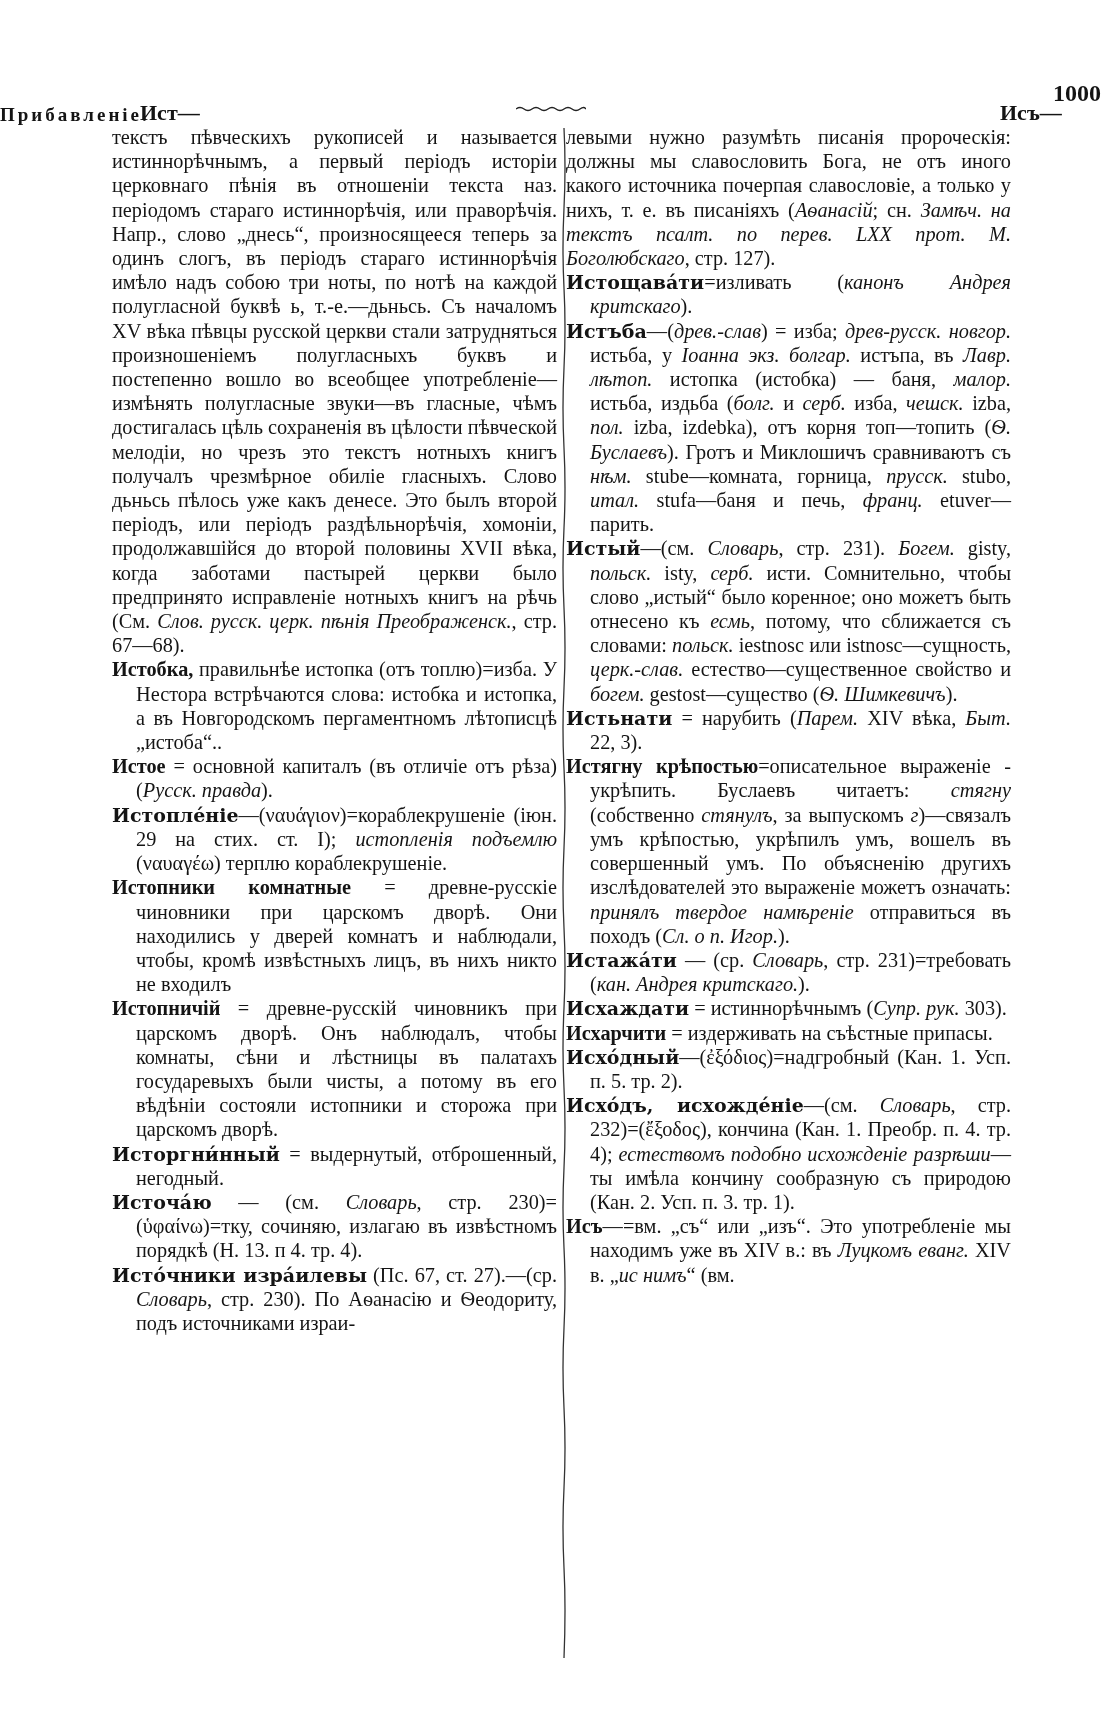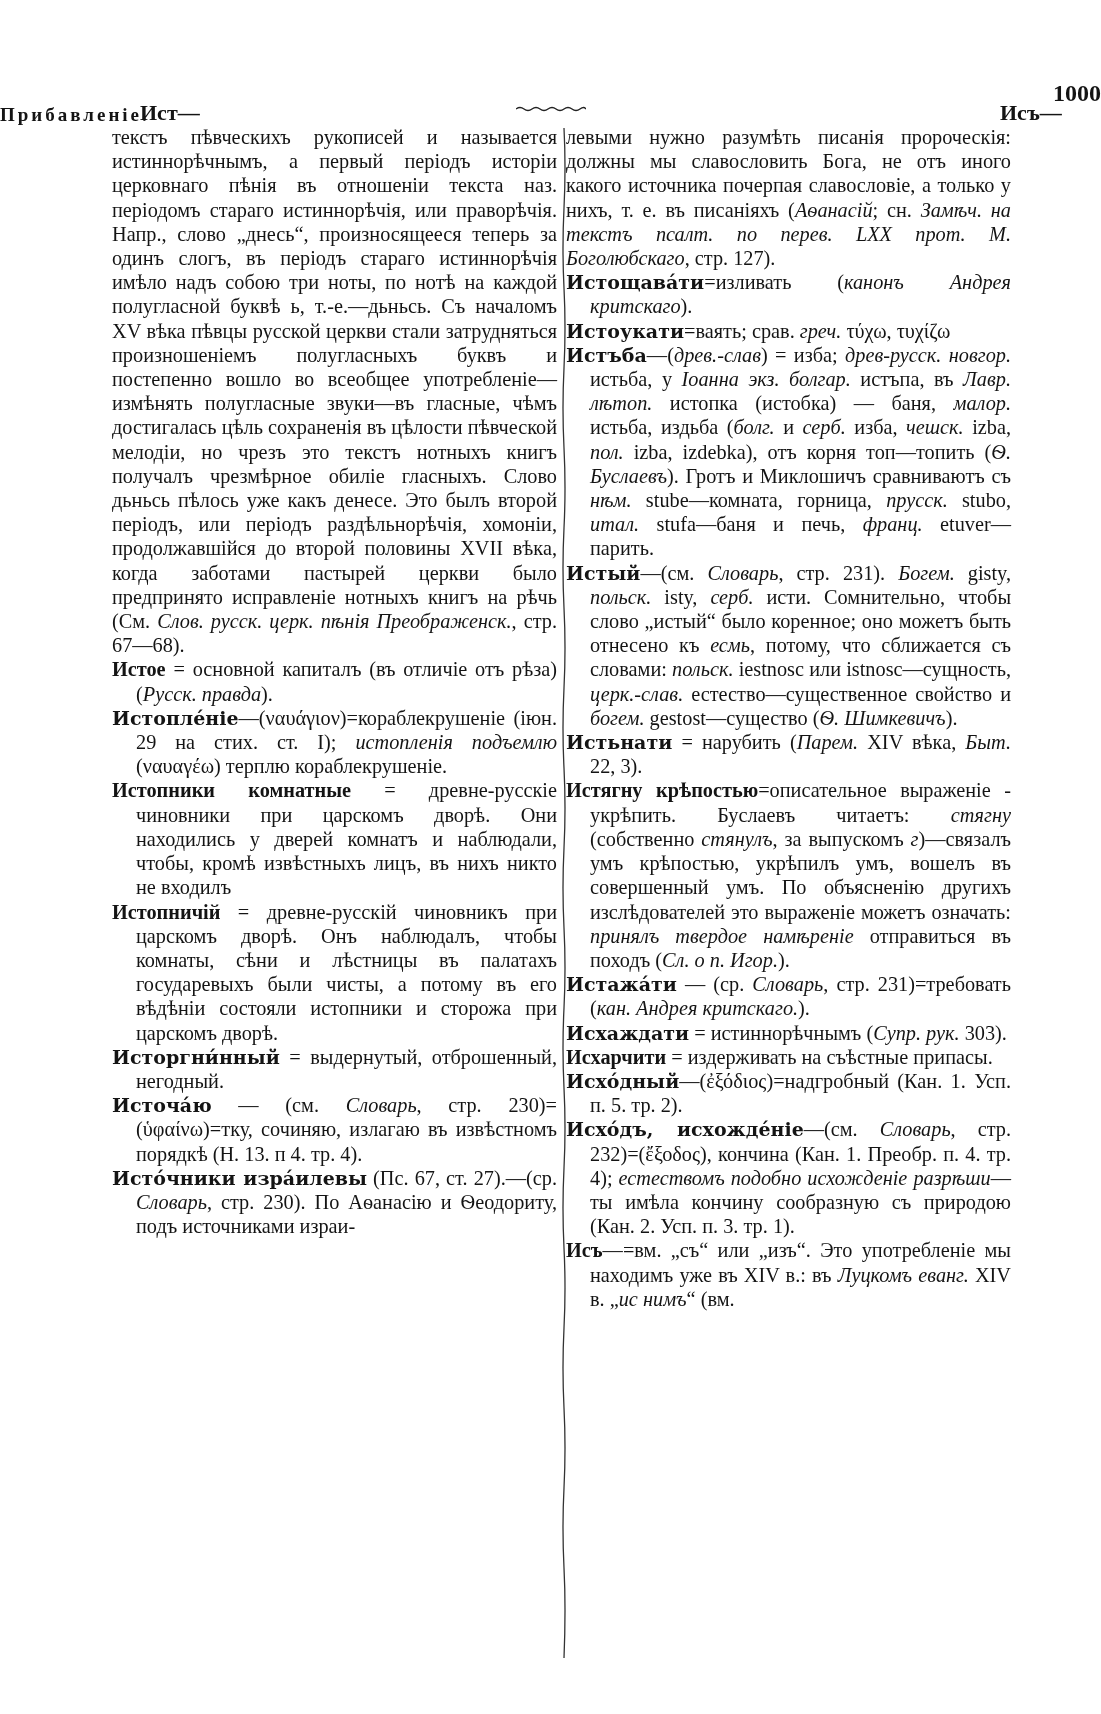--- a/index.html
+++ b/index.html
@@ -33,35 +33,35 @@
         <path d="M0 3 Q4 0 8 3 T16 3 T24 3 T32 3 T40 3 T48 3 T56 3 T64 3 T70 3" fill="none" stroke="#222" stroke-width="1.4"></path>
       </svg>
   </div>
   <div class="running-head rh-left">Ист—</div>
   <div class="running-head rh-center">Прибавленіе.</div>
   <div class="running-head rh-right">Исъ—</div>
 </div>
 
 <div class="col col-left" id="left-col">
     <p class="entry cont"><span>текстъ пѣвческихъ рукописей и называется истиннорѣчнымъ, а первый періодъ исторіи церковнаго пѣнія въ отношеніи текста наз. періодомъ стараго истиннорѣчія, или праворѣчія. Напр., слово „днесь“, произносящееся теперь за одинъ слогъ, въ періодъ стараго истиннорѣчія имѣло надъ собою три ноты, по нотѣ на каждой полугласной буквѣ ь, т.-е.—дьньсь. Съ началомъ XV вѣка пѣвцы русской церкви стали затрудняться произношеніемъ полугласныхъ буквъ и постепенно вошло во всеобщее употребленіе—измѣнять полугласные звуки—въ гласные, чѣмъ достигалась цѣль сохраненія въ цѣлости пѣвческой мелодіи, но чрезъ это текстъ нотныхъ книгъ получалъ чрезмѣрное обиліе гласныхъ. Слово дьньсь пѣлось уже какъ денесе. Это былъ второй періодъ, или періодъ раздѣльнорѣчія, хомоніи, продолжавшійся до второй половины XVII вѣка, когда заботами пастырей церкви было предпринято исправленіе нотныхъ книгъ на рѣчь (См. </span><span class="it">Слов. русск. церк. пѣнія Преображенск.</span><span>, стр. 67—68).</span></p>
+    <p class="entry"><span class="hw">Истобка,</span><span> правильнѣе истопка (отъ топлю)=изба. У Нестора встрѣчаются слова: истобка и истопка, а въ Новгородскомъ пергаментномъ лѣтописцѣ „истоба“..</span></p>
     <p class="entry"><span class="hw">Истое</span><span> = основной капиталъ (въ отличіе отъ рѣза) (</span><span class="it">Русск. правда</span><span>).</span></p>
     <p class="entry"><span class="hw slav">Истопле́ніе</span><span>—(ναυάγιον)=кораблекрушеніе (іюн. 29 на стих. ст. I); </span><span class="it">истопленія подъемлю</span><span> (ναυαγέω) терплю кораблекрушеніе.</span></p>
     <p class="entry"><span class="hw">Истопники комнатные</span><span> = древне-русскіе чиновники при царскомъ дворѣ. Они находились у дверей комнатъ и наблюдали, чтобы, кромѣ извѣстныхъ лицъ, въ нихъ никто не входилъ</span></p>
     <p class="entry"><span class="hw">Истопничій</span><span> = древне-русскій чиновникъ при царскомъ дворѣ. Онъ наблюдалъ, чтобы комнаты, сѣни и лѣстницы въ палатахъ государевыхъ были чисты, а потому въ его вѣдѣніи состояли истопники и сторожа при царскомъ дворѣ.</span></p>
     <p class="entry"><span class="hw slav">Исторгни́нный</span><span> = выдернутый, отброшенный, негодный.</span></p>
     <p class="entry"><span class="hw slav">Источáю</span><span> — (см. </span><span class="it">Словарь</span><span>, стр. 230)=(ὑφαίνω)=тку, сочиняю, излагаю въ извѣстномъ порядкѣ (Н. 13. п 4. тр. 4).</span></p>
     <p class="entry"><span class="hw slav">Исто́чники изра́илевы</span><span> (Пс. 67, ст. 27).—(ср. </span><span class="it">Словарь</span><span>, стр. 230). По Аѳанасію и Ѳеодориту, подъ источниками израи-</span></p>
   </div>
 <svg class="divider" viewBox="0 0 8 1530" preserveAspectRatio="none">
   <path d="M4 0 Q6 40 4 80 T4 160 T4 240 T4 320 T4 400 T4 480 T4 560 T4 640 T4 720 T4 800 T4 880 T4 960 T4 1040 T4 1120 T4 1200 T4 1280 T4 1360 T4 1440 T4 1530" fill="none" stroke="#333" stroke-width="1.3"></path>
 </svg>
 <div class="col col-right" id="right-col">
     <p class="entry cont"><span>левыми нужно разумѣть писанія пророческія: должны мы славословить Бога, не отъ иного какого источника почерпая славословіе, а только у нихъ, т. е. въ писаніяхъ (</span><span class="it">Аѳанасій</span><span>; сн. </span><span class="it">Замѣч. на текстъ псалт. по перев. LXX прот. М. Боголюбскаго</span><span>, стр. 127).</span></p>
     <p class="entry"><span class="hw slav">Истощава́ти</span><span>=изливать (</span><span class="it">канонъ Андрея критскаго</span><span>).</span></p>
-    <p class="entry"><span class="hw slav">Истоукати</span><span>=ваять; срав. </span><span class="it">греч.</span><span> τύχω, τυχίζω</span></p>
     <p class="entry"><span class="hw slav">Истъба</span><span>—(</span><span class="it">древ.-слав</span><span>) = изба; </span><span class="it">древ-русск. новгор.</span><span> истьба, у </span><span class="it">Іоанна экз. болгар.</span><span> истъпа, въ </span><span class="it">Лавр. лѣтоп.</span><span> истопка (истобка) — баня, </span><span class="it">малор.</span><span> истьба, издьба (</span><span class="it">болг.</span><span> и </span><span class="it">серб.</span><span> изба, </span><span class="it">чешск.</span><span> izba, </span><span class="it">пол.</span><span> izba, izdebka), отъ корня топ—топить (</span><span class="it">Ѳ. Буслаевъ</span><span>). Гротъ и Миклошичъ сравниваютъ съ </span><span class="it">нѣм.</span><span> stube—комната, горница, </span><span class="it">прусск.</span><span> stubo, </span><span class="it">итал.</span><span> stufa—баня и печь, </span><span class="it">франц.</span><span> etuver—парить.</span></p>
     <p class="entry"><span class="hw slav">Истый</span><span>—(см. </span><span class="it">Словарь</span><span>, стр. 231). </span><span class="it">Богем.</span><span> gisty, </span><span class="it">польск.</span><span> isty, </span><span class="it">серб.</span><span> исти. Сомнительно, чтобы слово „истый“ было коренное; оно можетъ быть отнесено къ </span><span class="it">есмь</span><span>, потому, что сближается съ словами: </span><span class="it">польск.</span><span> iestnosc или istnosc—сущность, </span><span class="it">церк.-слав.</span><span> естество—существенное свойство и </span><span class="it">богем.</span><span> gestost—существо (</span><span class="it">Ѳ. Шимкевичъ</span><span>).</span></p>
     <p class="entry"><span class="hw slav">Истьнати</span><span> = нарубить (</span><span class="it">Парем.</span><span> XIV вѣка, </span><span class="it">Быт.</span><span> 22, 3).</span></p>
     <p class="entry"><span class="hw">Истягну крѣпостью</span><span>=описательное выраженіе - укрѣпить. Буслаевъ читаетъ: </span><span class="it">стягну</span><span> (собственно </span><span class="it">стянулъ</span><span>, за выпускомъ </span><span class="it">г</span><span>)—связалъ умъ крѣпостью, укрѣпилъ умъ, вошелъ въ совершенный умъ. По объясненію другихъ изслѣдователей это выраженіе можетъ означать: </span><span class="it">принялъ твердое намѣреніе</span><span> отправиться въ походъ (</span><span class="it">Сл. о п. Игор.</span><span>).</span></p>
     <p class="entry"><span class="hw slav">Истажа́ти</span><span> — (ср. </span><span class="it">Словарь</span><span>, стр. 231)=требовать (</span><span class="it">кан. Андрея критскаго.</span><span>).</span></p>
     <p class="entry"><span class="hw slav">Исхаждати</span><span> = истиннорѣчнымъ (</span><span class="it">Супр. рук.</span><span> 303).</span></p>
     <p class="entry"><span class="hw">Исхарчити</span><span> = издерживать на съѣстные припасы.</span></p>
     <p class="entry"><span class="hw slav">Исхо́дный</span><span>—(ἐξόδιος)=надгробный (Кан. 1. Усп. п. 5. тр. 2).</span></p>
     <p class="entry"><span class="hw slav">Исхо́дъ, исхожде́ніе</span><span>—(см. </span><span class="it">Словарь</span><span>, стр. 232)=(ἔξοδος), кончина (Кан. 1. Преобр. п. 4. тр. 4); </span><span class="it">естествомъ подобно исхожденіе разрѣши</span><span>—ты имѣла кончину сообразную съ природою (Кан. 2. Усп. п. 3. тр. 1).</span></p>
     <p class="entry"><span class="hw">Исъ</span><span>—=вм. „съ“ или „изъ“. Это употребленіе мы находимъ уже въ XIV в.: въ </span><span class="it">Луцкомъ еванг.</span><span> XIV в. „</span><span class="it">ис нимъ</span><span>“ (вм.</span></p>

